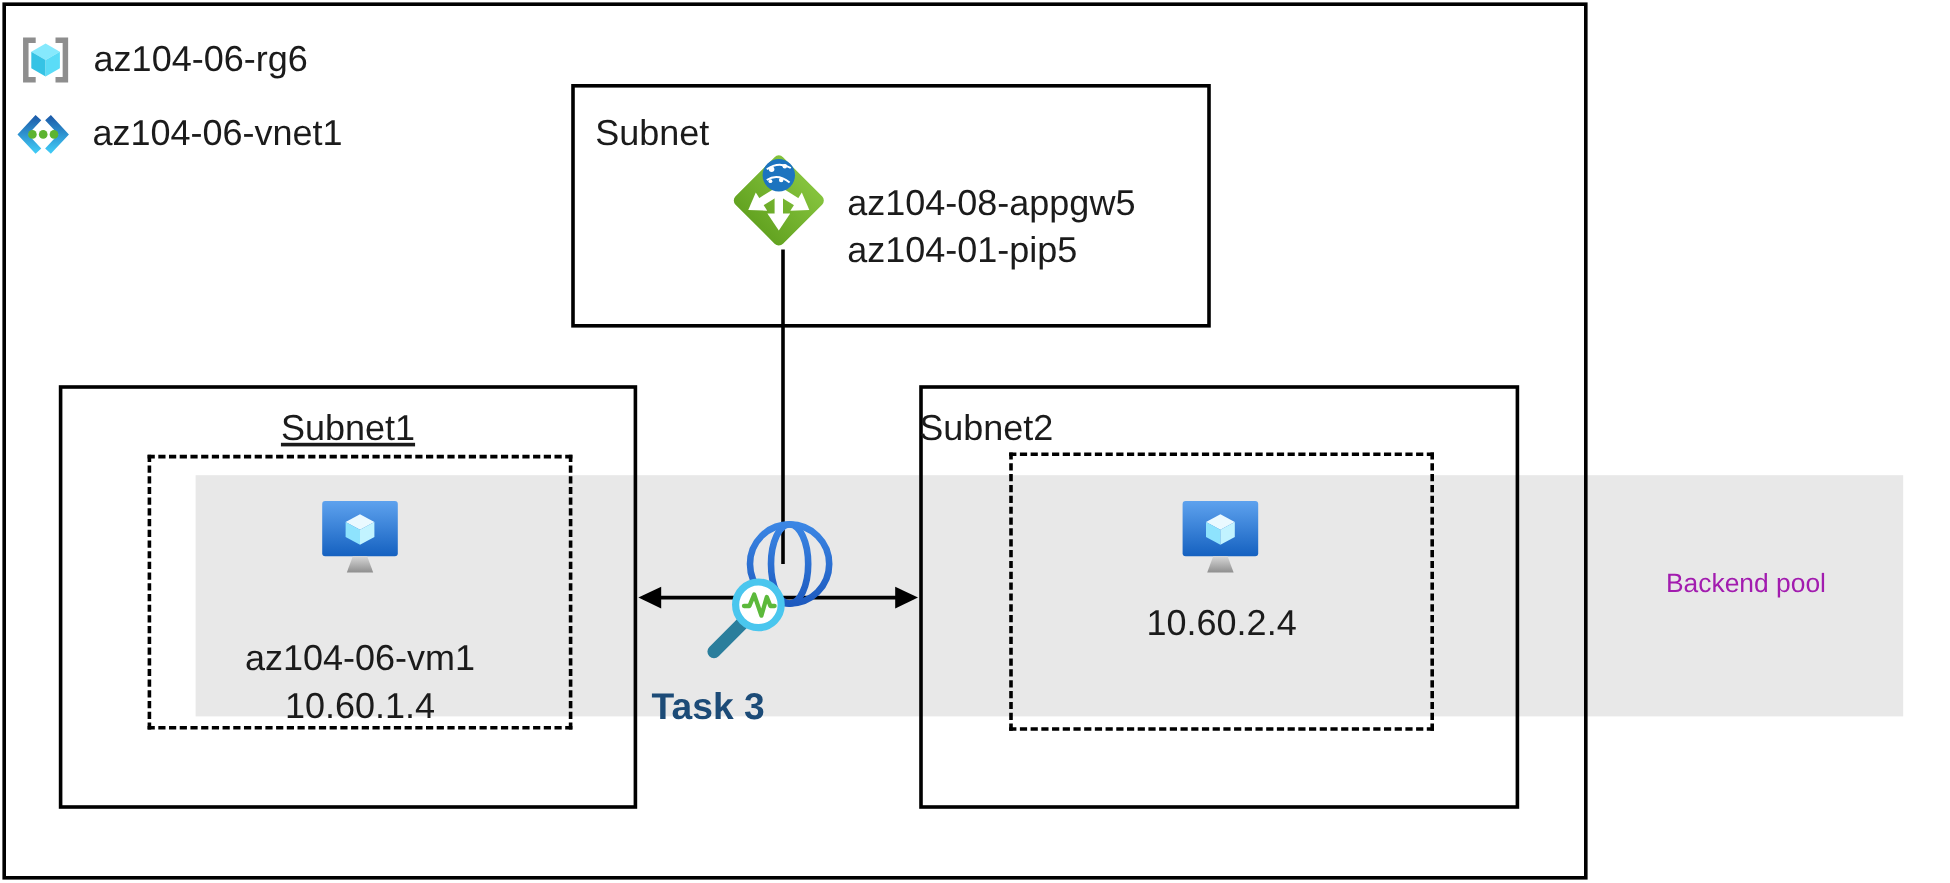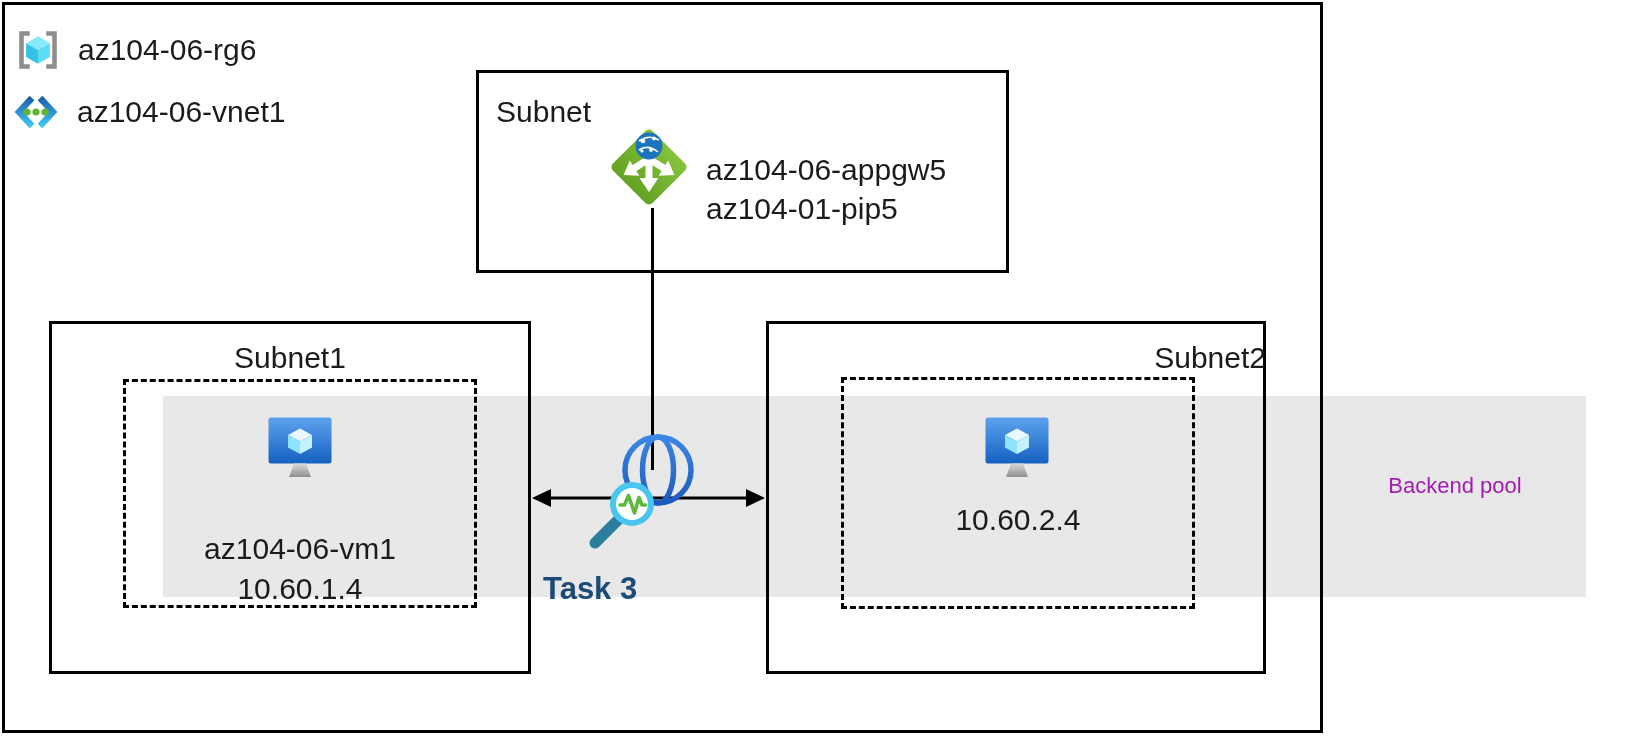--- a/index.html
+++ b/index.html
@@ -32,22 +32,22 @@
   .solid-box{border:3px solid #000;box-sizing:border-box;background:transparent;}
   #gw-subnet-box{left:476px;top:70px;width:533px;height:203px;}
   #subnet1-box{left:49px;top:321px;width:482px;height:353px;}
   #subnet2-box{left:766px;top:321px;width:500px;height:353px;}
   .dashed-box{border:3px dashed #000;box-sizing:border-box;background:transparent;}
   #dashed1{left:123px;top:379px;width:354px;height:229px;}
   #dashed2{left:841px;top:377px;width:354px;height:232px;}
 
   .box-title{font-size:30px;}
   #gw-subnet-title{left:496px;top:84px;}
-  #subnet1-title{left:49px;top:330px;width:482px;text-align:center;}
-  #subnet2-title{left:766px;top:330px;width:500px;text-align:right;}
+  #subnet1-title{left:49px;top:330px;width:482px;text-align:center;text-decoration:underline;}
+  #subnet2-title{left:766px;top:330px;width:500px;text-align:left;}
 
   
   #appgw-labels{left:706px;top:139px;font-size:30px;line-height:39px;white-space:nowrap;}
 
   
   .vm-caption{font-size:30px;line-height:40px;text-align:center;}
   #vm1-caption{left:123px;top:518px;width:354px;}
   #vm2-caption{left:841px;top:489px;width:354px;}
 
   
@@ -138,21 +138,21 @@
       <path d="M38 20 Q48 13 58 19" fill="none" stroke="#fff" stroke-width="1.6"></path>
       <path d="M38 29 Q47 23 57 31" fill="none" stroke="#fff" stroke-width="1.6"></path>
       <circle cx="42" cy="20" r="2.3" fill="#fff"></circle>
       <circle cx="53" cy="17.5" r="1.9" fill="#fff"></circle>
       <circle cx="50" cy="29" r="1.9" fill="#fff"></circle>
       <circle cx="41" cy="30" r="1.6" fill="#fff"></circle>
     </g>
   </svg>
 
   <div id="appgw-labels" class="abs z-text">
-    <div>az104-06-appgw5</div>
+    <div>az104-08-appgw5</div>
     <div>az104-01-pip5</div>
   </div>
 
   <div id="subnet1-box" class="abs z-box solid-box"></div>
   <div id="subnet1-title" class="abs z-text box-title">Subnet1</div>
   <div id="dashed1" class="abs z-box dashed-box"></div>
 
   <svg id="vm1-icon" class="abs z-icon" width="66" height="64" viewBox="0 0 66 64">
     <defs>
       <linearGradient id="vmBlue1" x1="0" y1="0" x2="0" y2="1">

